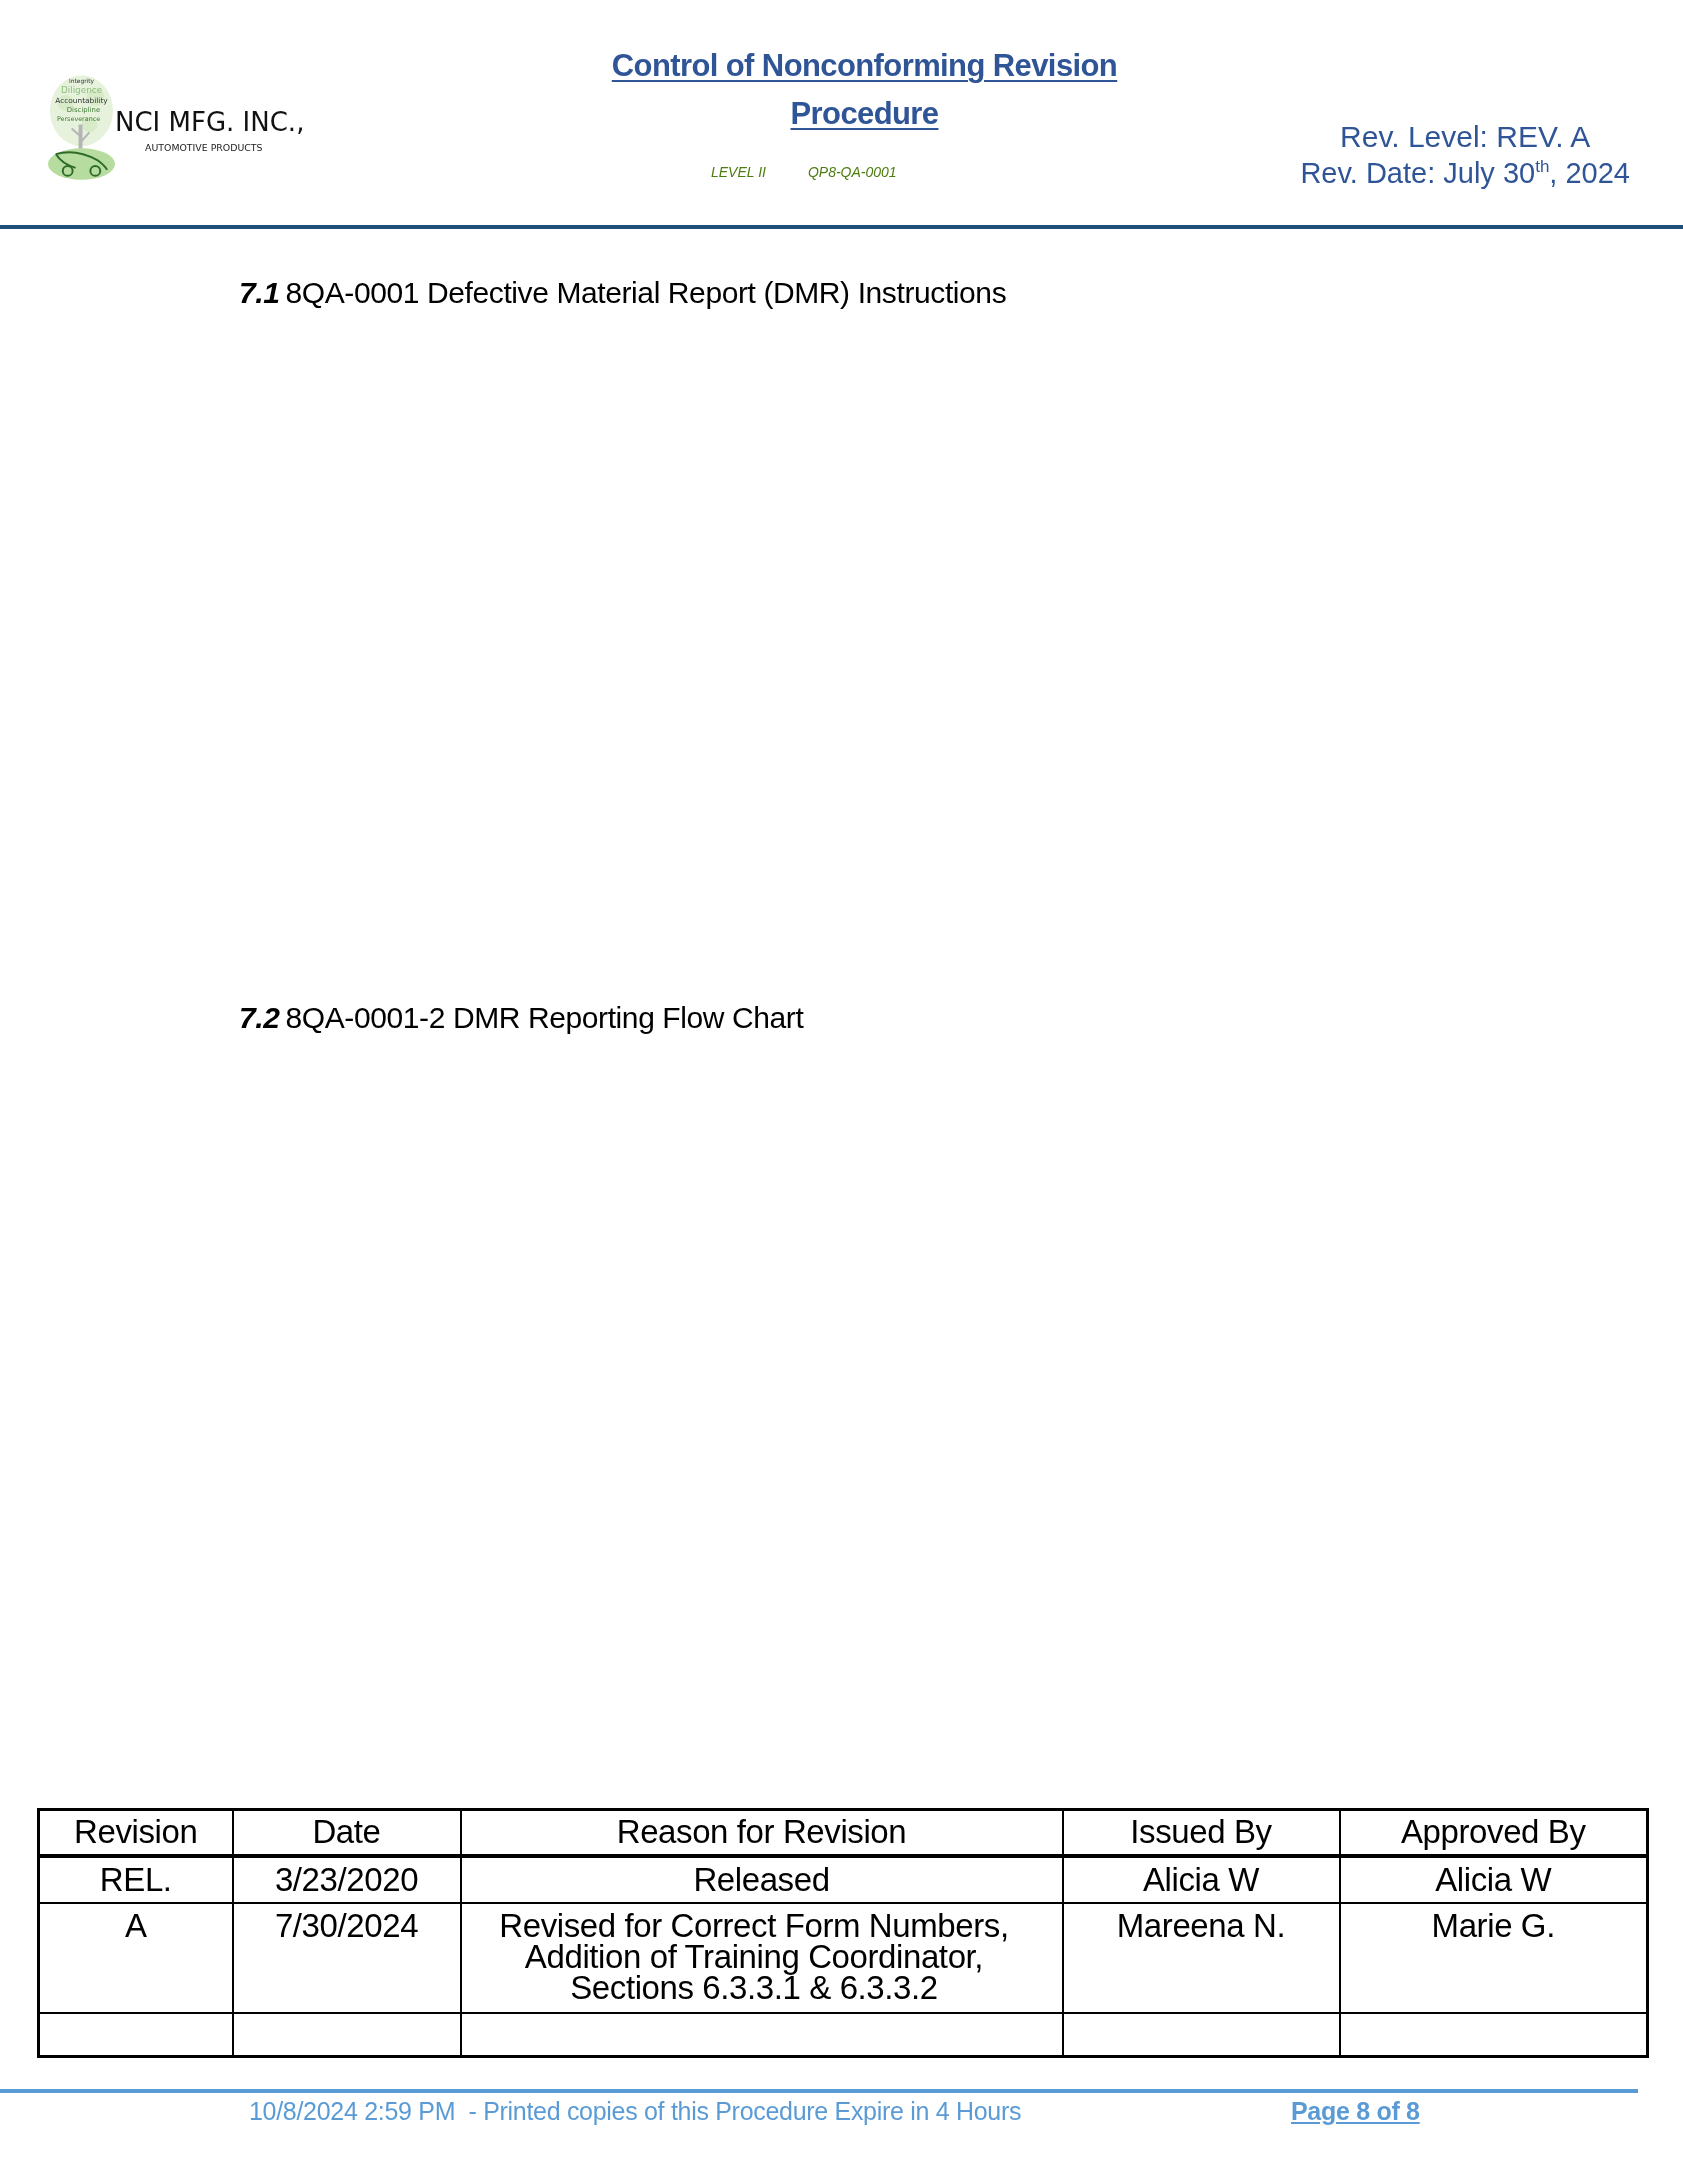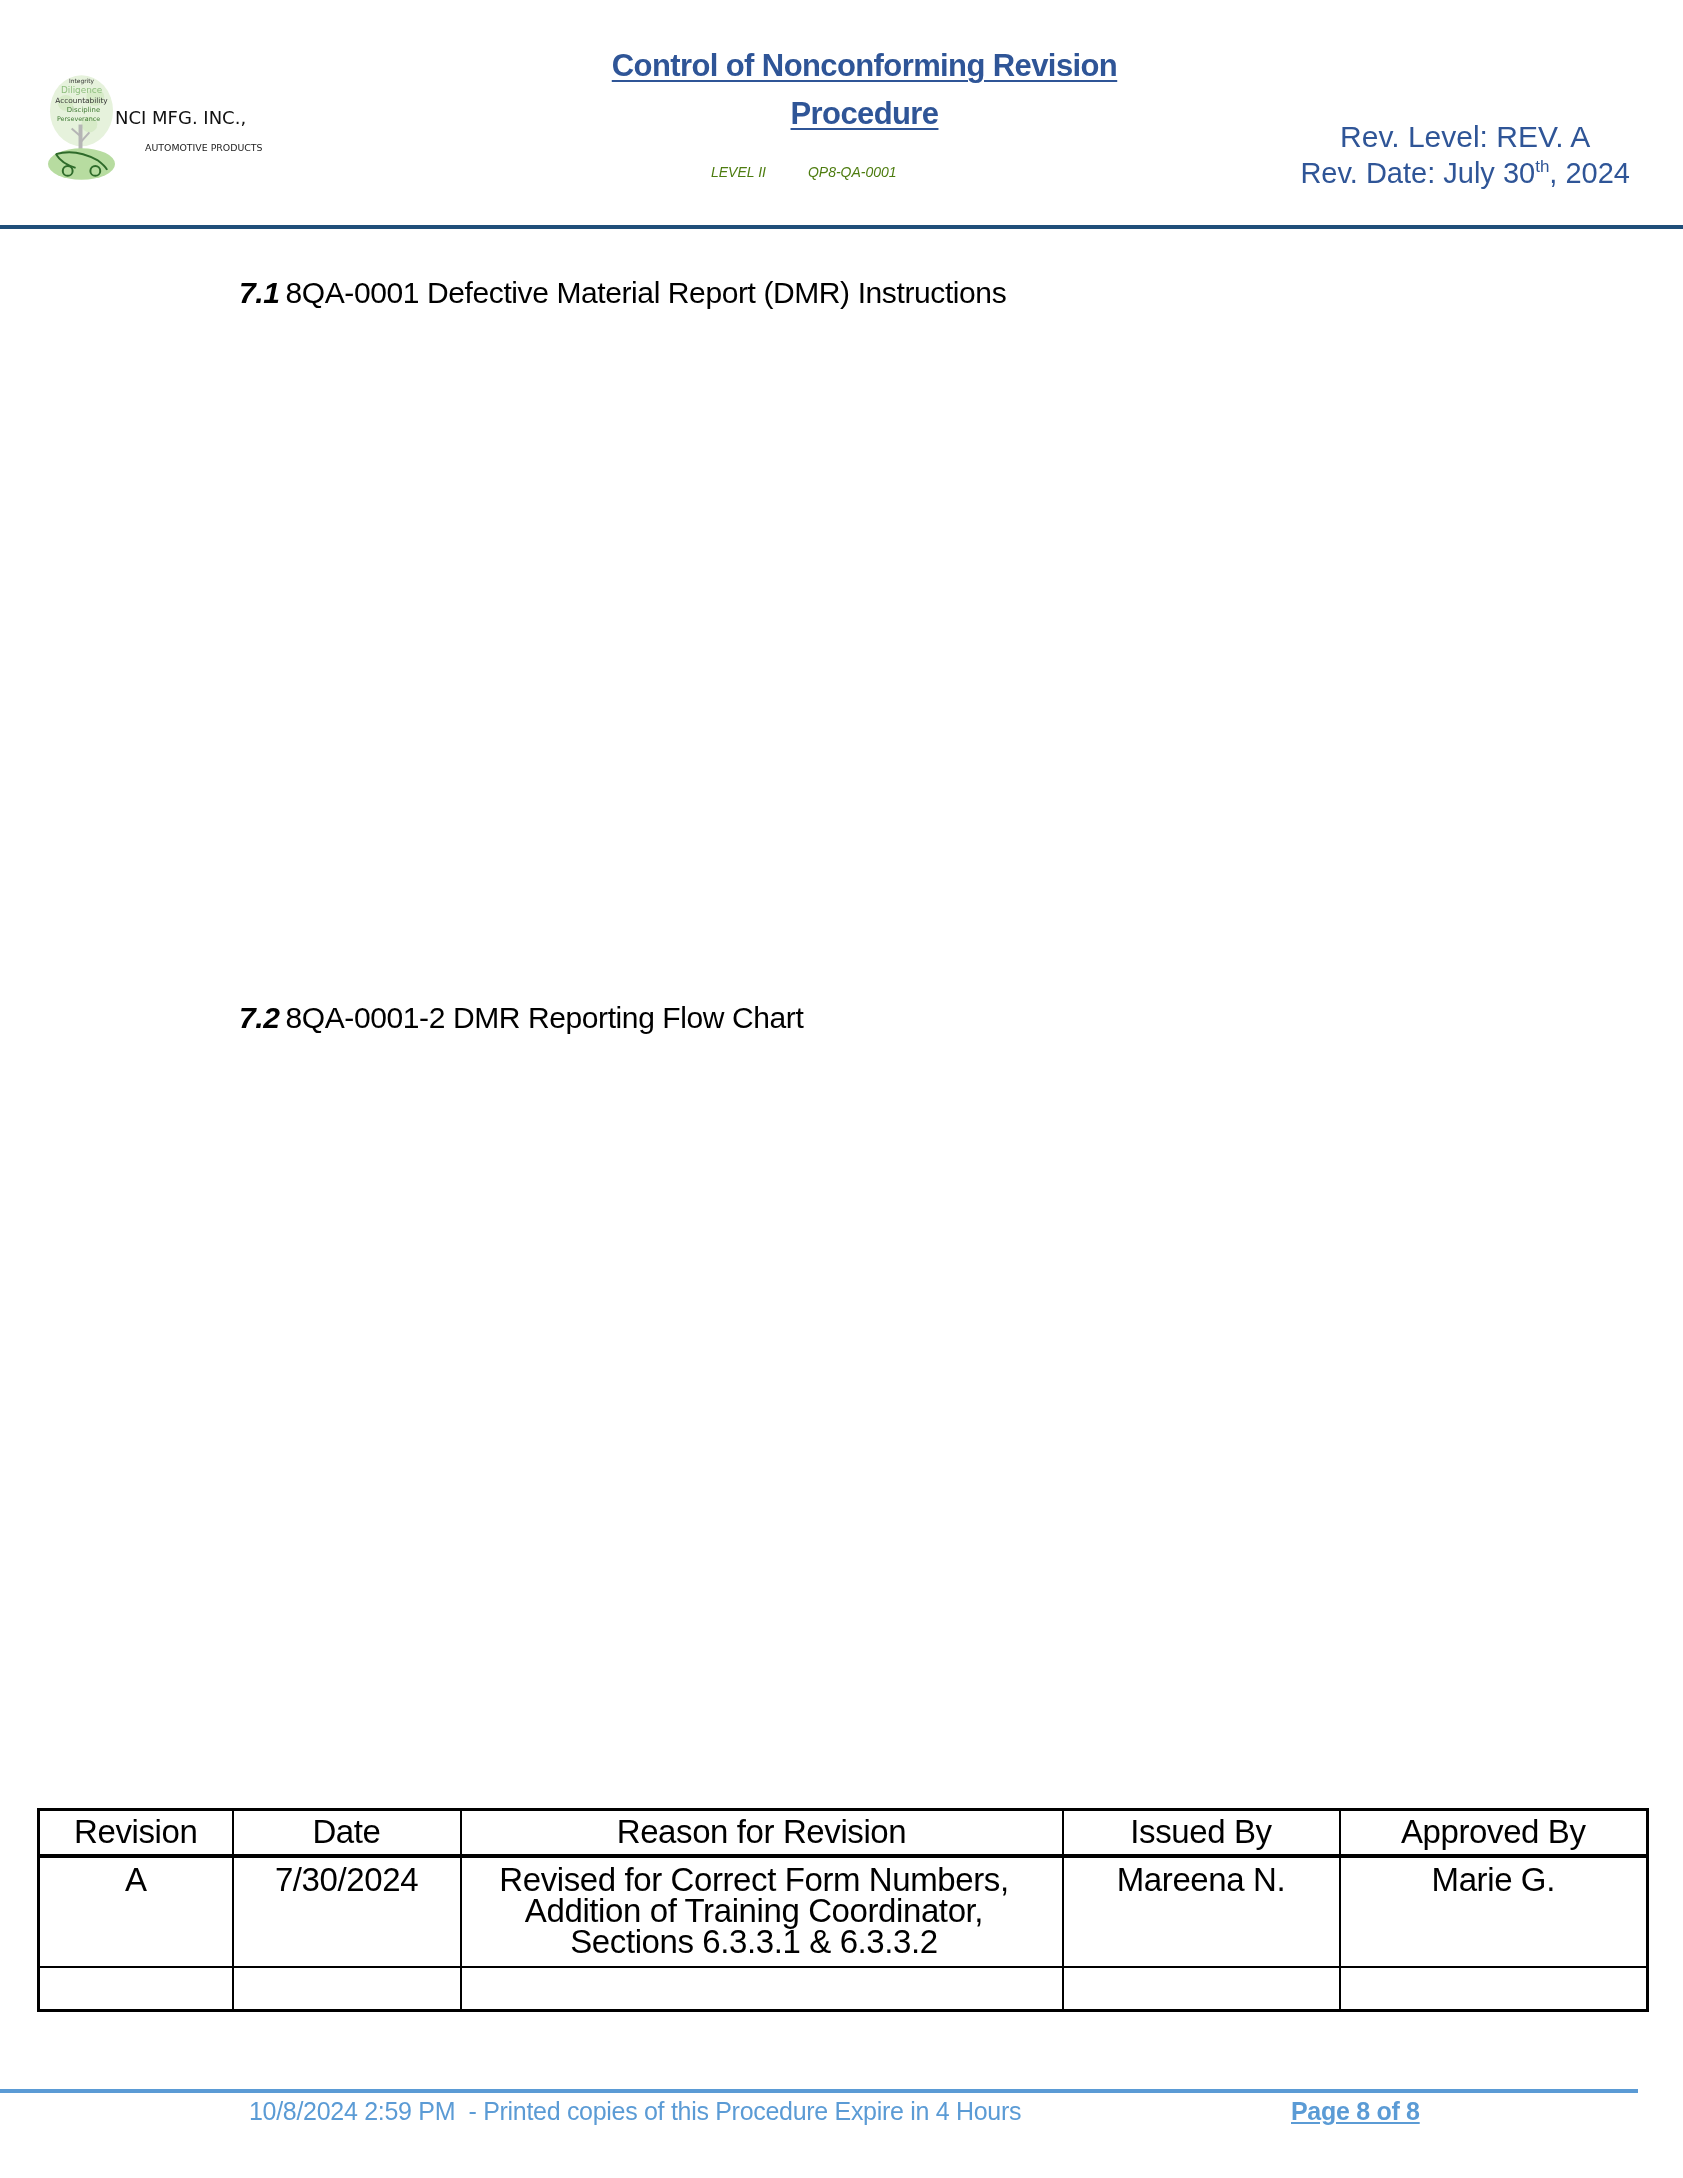--- a/index.html
+++ b/index.html
@@ -17,21 +17,21 @@
   }
   .abs { position: absolute; }
 
   
   .logo-graphic {
     left: 46px; top: 73px; width: 71px; height: 107px;
   }
   .company-name {
     left: 115px; top: 107px;
     font-family: "DejaVu Sans", sans-serif;
-    font-size: 18px;
+    font-size: 26px;
     letter-spacing: 0px;
     white-space: nowrap;
     color: #111;
   }
   .company-sub {
     left: 145px; top: 142px;
     font-family: "DejaVu Sans", sans-serif;
     font-size: 9.4px;
     white-space: nowrap;
     color: #222;
@@ -199,20 +199,27 @@
   <thead>
     <tr>
       <th>Revision</th>
       <th>Date</th>
       <th>Reason for Revision</th>
       <th>Issued By</th>
       <th>Approved By</th>
     </tr>
   </thead>
   <tbody>
+    <tr class="r1">
+      <td>REL.</td>
+      <td>3/23/2020</td>
+      <td>Released</td>
+      <td>Alicia W</td>
+      <td>Alicia W</td>
+    </tr>
     <tr class="r2">
       <td>A</td>
       <td>7/30/2024</td>
       <td style="padding-left:22px;padding-right:37px;">Revised for Correct Form Numbers, Addition of Training Coordinator, Sections 6.3.3.1 &amp; 6.3.3.2</td>
       <td>Mareena N.</td>
       <td>Marie G.</td>
     </tr>
     <tr class="r3">
       <td></td>
       <td></td>

